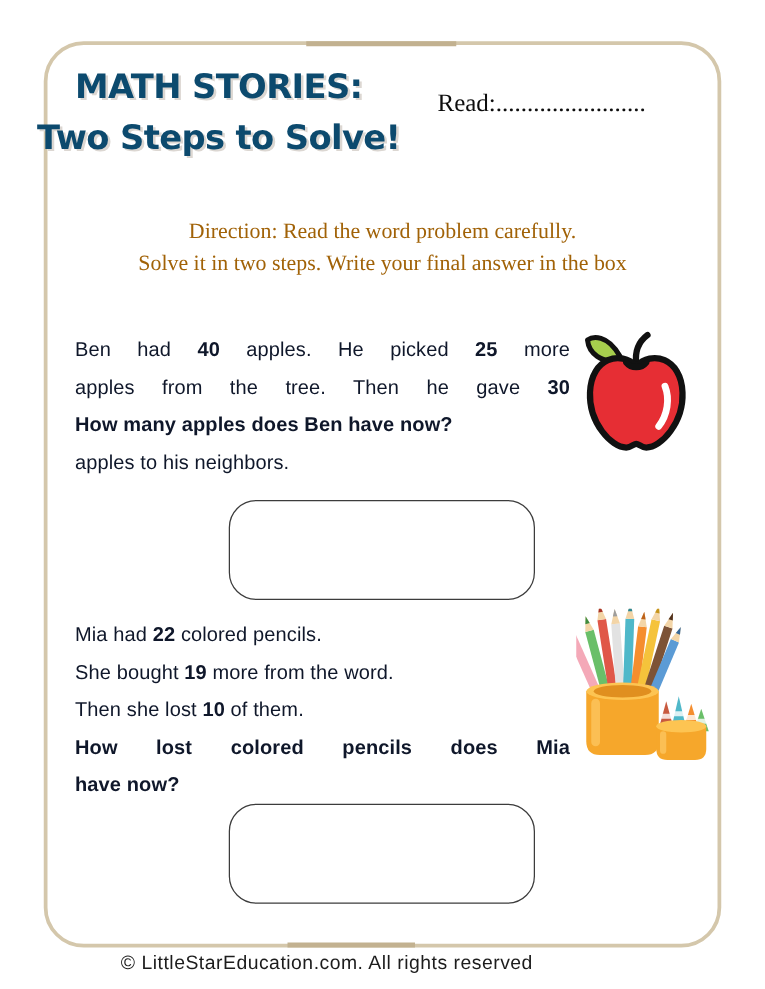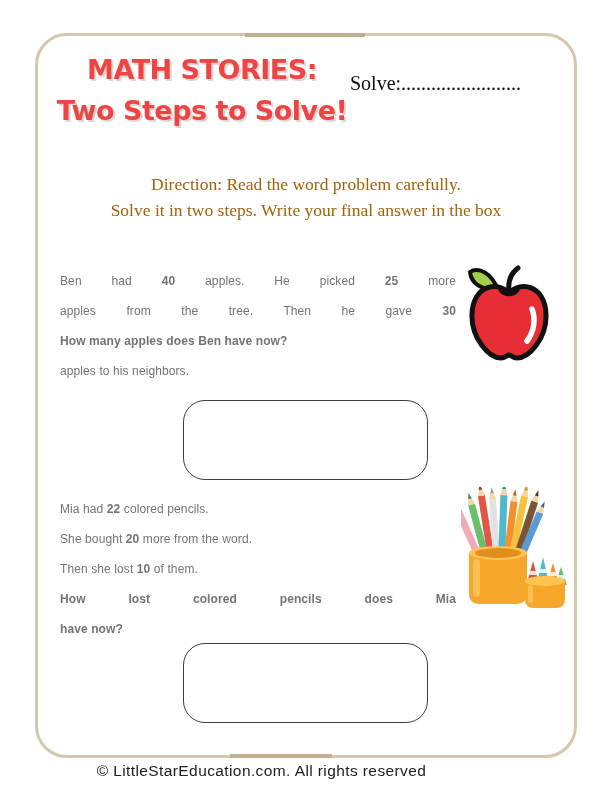--- a/index.html
+++ b/index.html
@@ -16,23 +16,23 @@
     width:536px; height:719px;
     border:3px solid #d4c7ab;
     border-radius:32px;
     background:#fff;
   }
   .frame-accent { position:absolute; background:#c2b190; height:4px; }
   .frame-accent.top { left:245px; top:33px; width:120px; }
   .frame-accent.bottom { left:230px; top:754px; width:102px; }
 
   .title-block {
-    position:absolute; left:52px; top:54px; width:300px;
+    position:absolute; left:25px; top:54px; width:300px;
     text-align:center;
-    color:#ef4444;
+    color:#0c4a6e;
     font-family:"DejaVu Sans", sans-serif;
     font-weight:bold;
     text-shadow:2px 2px 0 #dcd7d2;
   }
   .title-l1 { font-size:27px; letter-spacing:-0.5px; }
   .title-l2 { font-size:27px; letter-spacing:-0.5px; margin-top:10px; }
 
   .namedate {
     position:absolute; left:350px; top:66px; width:210px;
     font-family:"Liberation Serif", serif;
@@ -42,21 +42,21 @@
 
   .direction {
     position:absolute; left:36px; top:171px; width:540px;
     text-align:center;
     font-family:"Liberation Serif", serif;
     font-size:17.5px; line-height:26px; color:#a16207;
   }
 
   .problem {
     position:absolute; left:60px; width:396px;
-    font-size:12px; line-height:30px; color:#737373;
+    font-size:16px; line-height:30px; color:#0f172a;
     letter-spacing:0.1px;
   }
   .problem.first  { top:266px; }
   .problem.second { top:494px; }
   .line { min-height:30px; }
   .line.jf { text-align:justify; text-align-last:justify; }
   .b { font-weight:bold; }
   .question { font-weight:bold; }
 
   .answer-box {
@@ -83,21 +83,21 @@
 <div class="frame"></div>
 <div class="frame-accent top"></div>
 <div class="frame-accent bottom"></div>
 
 <div class="title-block">
   <div class="title-l1">MATH STORIES:</div>
   <div class="title-l2">Two Steps to Solve!</div>
 </div>
 
 <div class="namedate">
-  <div class="fill-line">Solve:........................</div>
+  <div class="fill-line">Read:........................</div>
 </div>
 
 <div class="direction">
   <div>Direction: Read the word problem carefully.</div>
   <div>Solve it in two steps. Write your final answer in the box</div>
 </div>
 
 <div class="problem first">
   <div class="line jf"><span>Ben had </span><span class="b">40</span><span> apples. He picked </span><span class="b">25</span><span> more</span></div>
   <div class="line jf"><span>apples from the tree. Then he gave </span><span class="b">30</span></div>
@@ -110,21 +110,21 @@
   <path d="M43 30 C42 22 44 13 52 7" fill="none" stroke="#111111" stroke-width="5" stroke-linecap="round"></path>
   <path d="M43 32 C31 19 7 25 6 53 C5 77 23 97 35 97 C39 97 41 94 43 94 C45 94 47 97 51 97 C63 97 81 77 80 53 C79 25 55 19 43 32 Z" fill="#e62e34" stroke="#111111" stroke-width="5" stroke-linejoin="round"></path>
   <path d="M35 29 C39 34 47 34 51 29" fill="none" stroke="#111111" stroke-width="5" stroke-linecap="round"></path>
   <path d="M66 48 C70 58 68 71 61 80" fill="none" stroke="#ffffff" stroke-width="5.5" stroke-linecap="round"></path>
 </svg>
 
 <div class="answer-box first"></div>
 
 <div class="problem second">
   <div class="line"><span>Mia had </span><span class="b">22</span><span> colored pencils.</span></div>
-  <div class="line"><span>She bought </span><span class="b">20</span><span> more from the word.</span></div>
+  <div class="line"><span>She bought </span><span class="b">19</span><span> more from the word.</span></div>
   <div class="line"><span>Then she lost </span><span class="b">10</span><span> of them.</span></div>
   <div class="line question jf">How lost colored pencils does Mia</div>
   <div class="line question">have now?</div>
 </div>
 
 <svg class="illus pencils" viewBox="0 0 108 126" xmlns="http://www.w3.org/2000/svg">
 
   <g>
     <g transform="translate(16,66) rotate(-24)">
         <rect x="-3.5" y="-52" width="7" height="52" fill="#f4a9b8"></rect>

